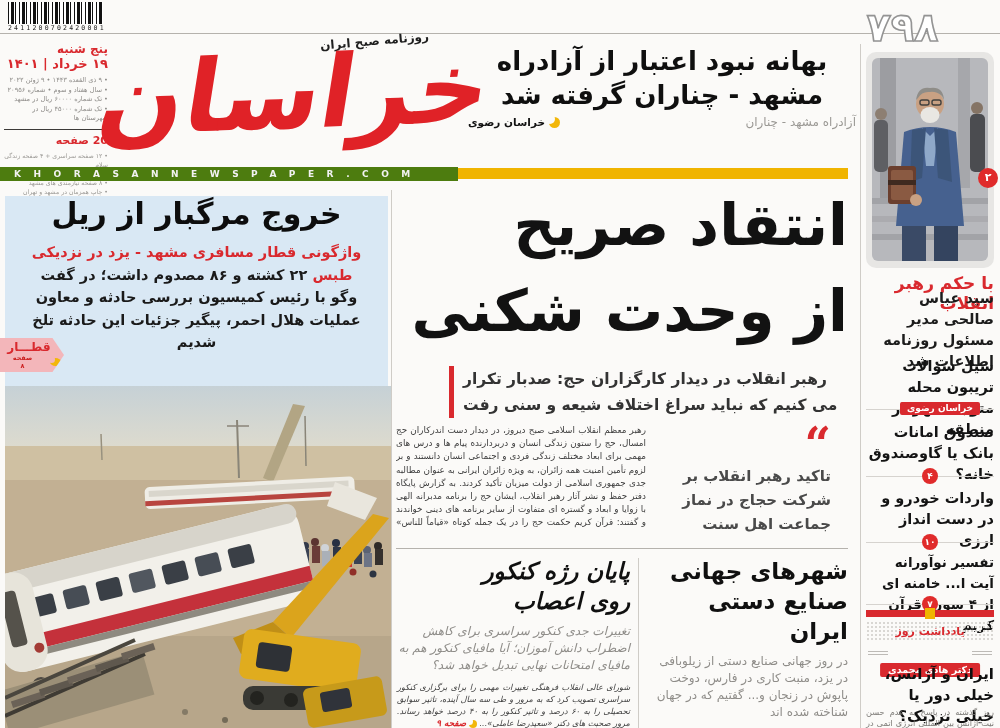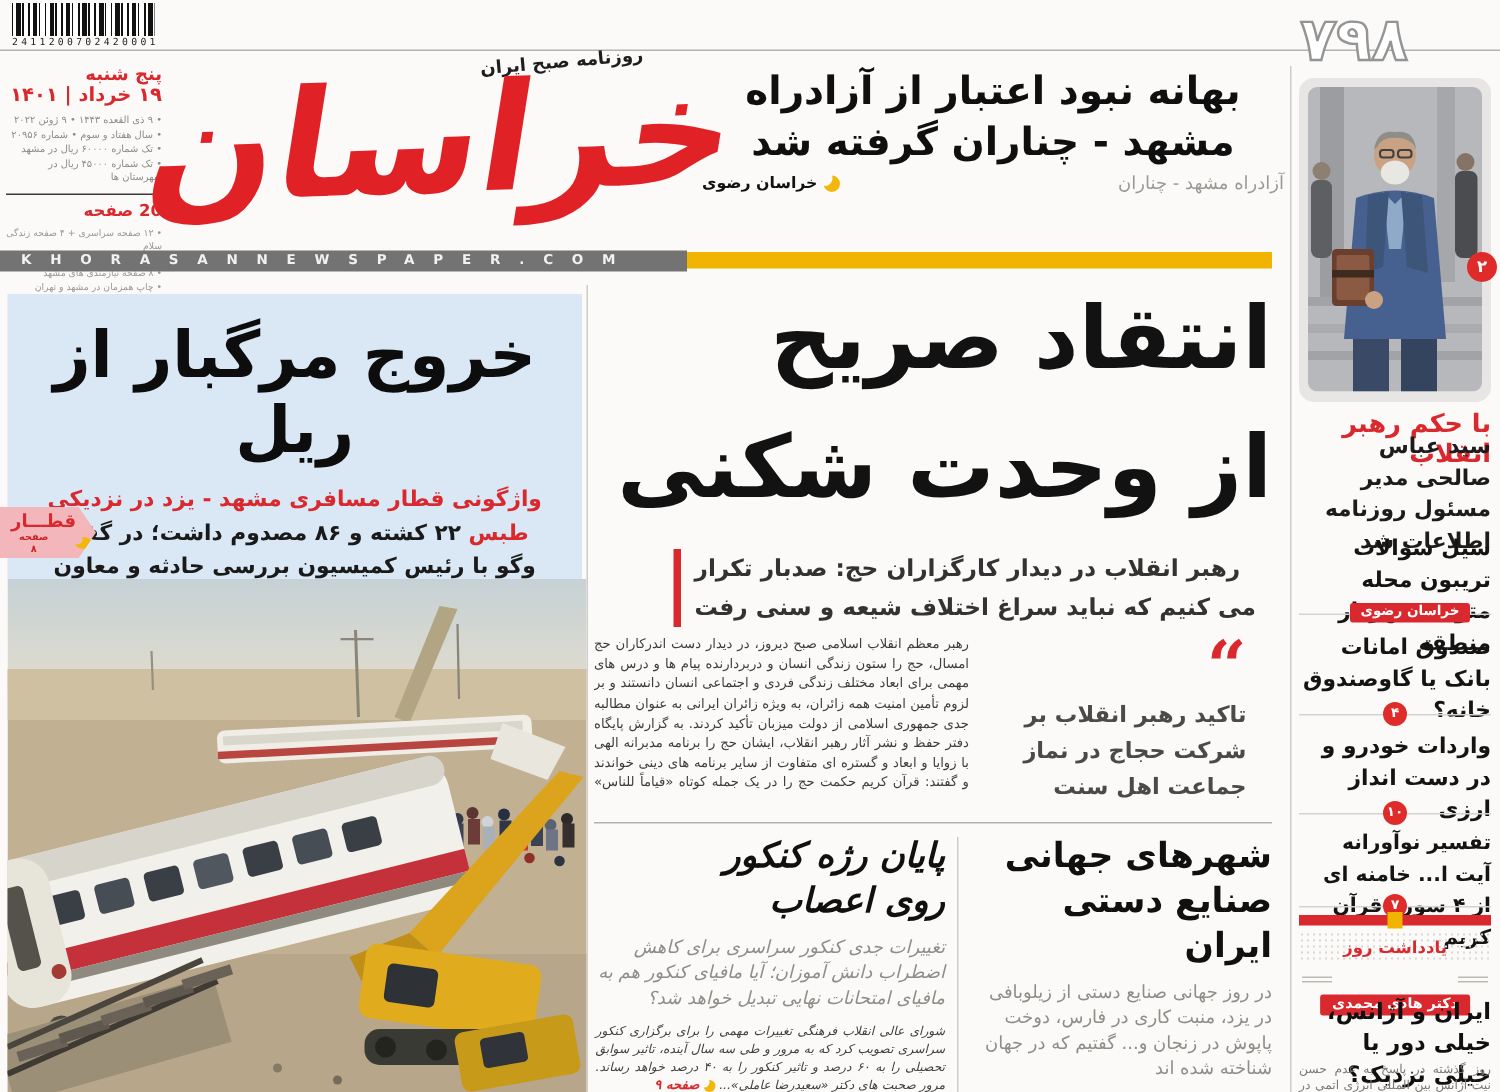--- a/index.html
+++ b/index.html
@@ -33,27 +33,27 @@
   .topstory h1 { font-size:26px; line-height:34px; font-weight:900; color:#0f0f0f; }
   .topstory .sub { margin-top:9px; font-size:12px; line-height:17.5px; color:#9b9995; }
   .topstory .subrow { display:flex; justify-content:space-between; align-items:center; margin-top:2px; }
   .topstory .subrow .tag { font-size:10.5px; font-weight:bold; color:#111; display:flex; align-items:center; gap:4px; }
 
   .cres { display:inline-block; width:11px; height:11px; background:#f2b70a; border-radius:50%; position:relative; vertical-align:-2px; overflow:visible; flex:0 0 11px; }
   .cres::after { content:""; position:absolute; left:-3.5px; top:-3.5px; width:10px; height:10px; background:#fbfaf8; border-radius:50%; }
   .cres.on-pink::after { background:#f3b6ba; }
   .cres.s8 { width:8px; height:8px; } .cres.s8::after { width:7px; height:7px; left:-2.5px; top:-2.5px; }
 
-  .urlstrip { left:0; top:167px; width:458px; height:14px; background:#737373; color:#f2f2f2;
+  .urlstrip { left:0; top:167px; width:458px; height:14px; background:#4d7c0f; color:#f2f2f2;
     font-size:9px; font-weight:bold; letter-spacing:12.5px; line-height:14px; padding-left:14px; white-space:nowrap; overflow:hidden; }
   .ystrip { left:458px; top:168px; width:390px; height:11px; background:#f0b400; }
 
   
   .railcard { left:5px; top:196px; width:383px; height:190px; background:#d9e8f4; text-align:center; }
-  .railcard h2 { font-size:43px; font-weight:900; color:#0d0d0d; margin-top:16px; }
+  .railcard h2 { font-size:30px; font-weight:900; color:#0d0d0d; }
   .railcard .sub { margin:10px auto 0; width:330px; font-size:14.5px; font-weight:bold; line-height:22.5px; color:#1a1a1a; }
   .ribbon { left:0; top:338px; width:64px; height:34px; background:#f3b6ba;
     clip-path:polygon(0 0, 82% 0, 100% 50%, 82% 100%, 0 100%); padding:2px 10px 0 4px; text-align:center; }
   .ribbon .w { font-size:12px; font-weight:900; color:#d9292e; line-height:14px; white-space:nowrap; }
   .ribbon .p { font-size:6.5px; font-weight:bold; color:#c22; display:flex; align-items:center; justify-content:center; gap:18px;margin-left:16px; }
 
   
   .lead-hl { left:400px; top:182px; width:448px; text-align:right; font-weight:900; color:#121212;
     font-size:58px; line-height:86px; letter-spacing:-1px; }
   .lead-sub { left:449px; top:366px; width:402px; border-left:5px solid #d9292e; padding-left:9px;

